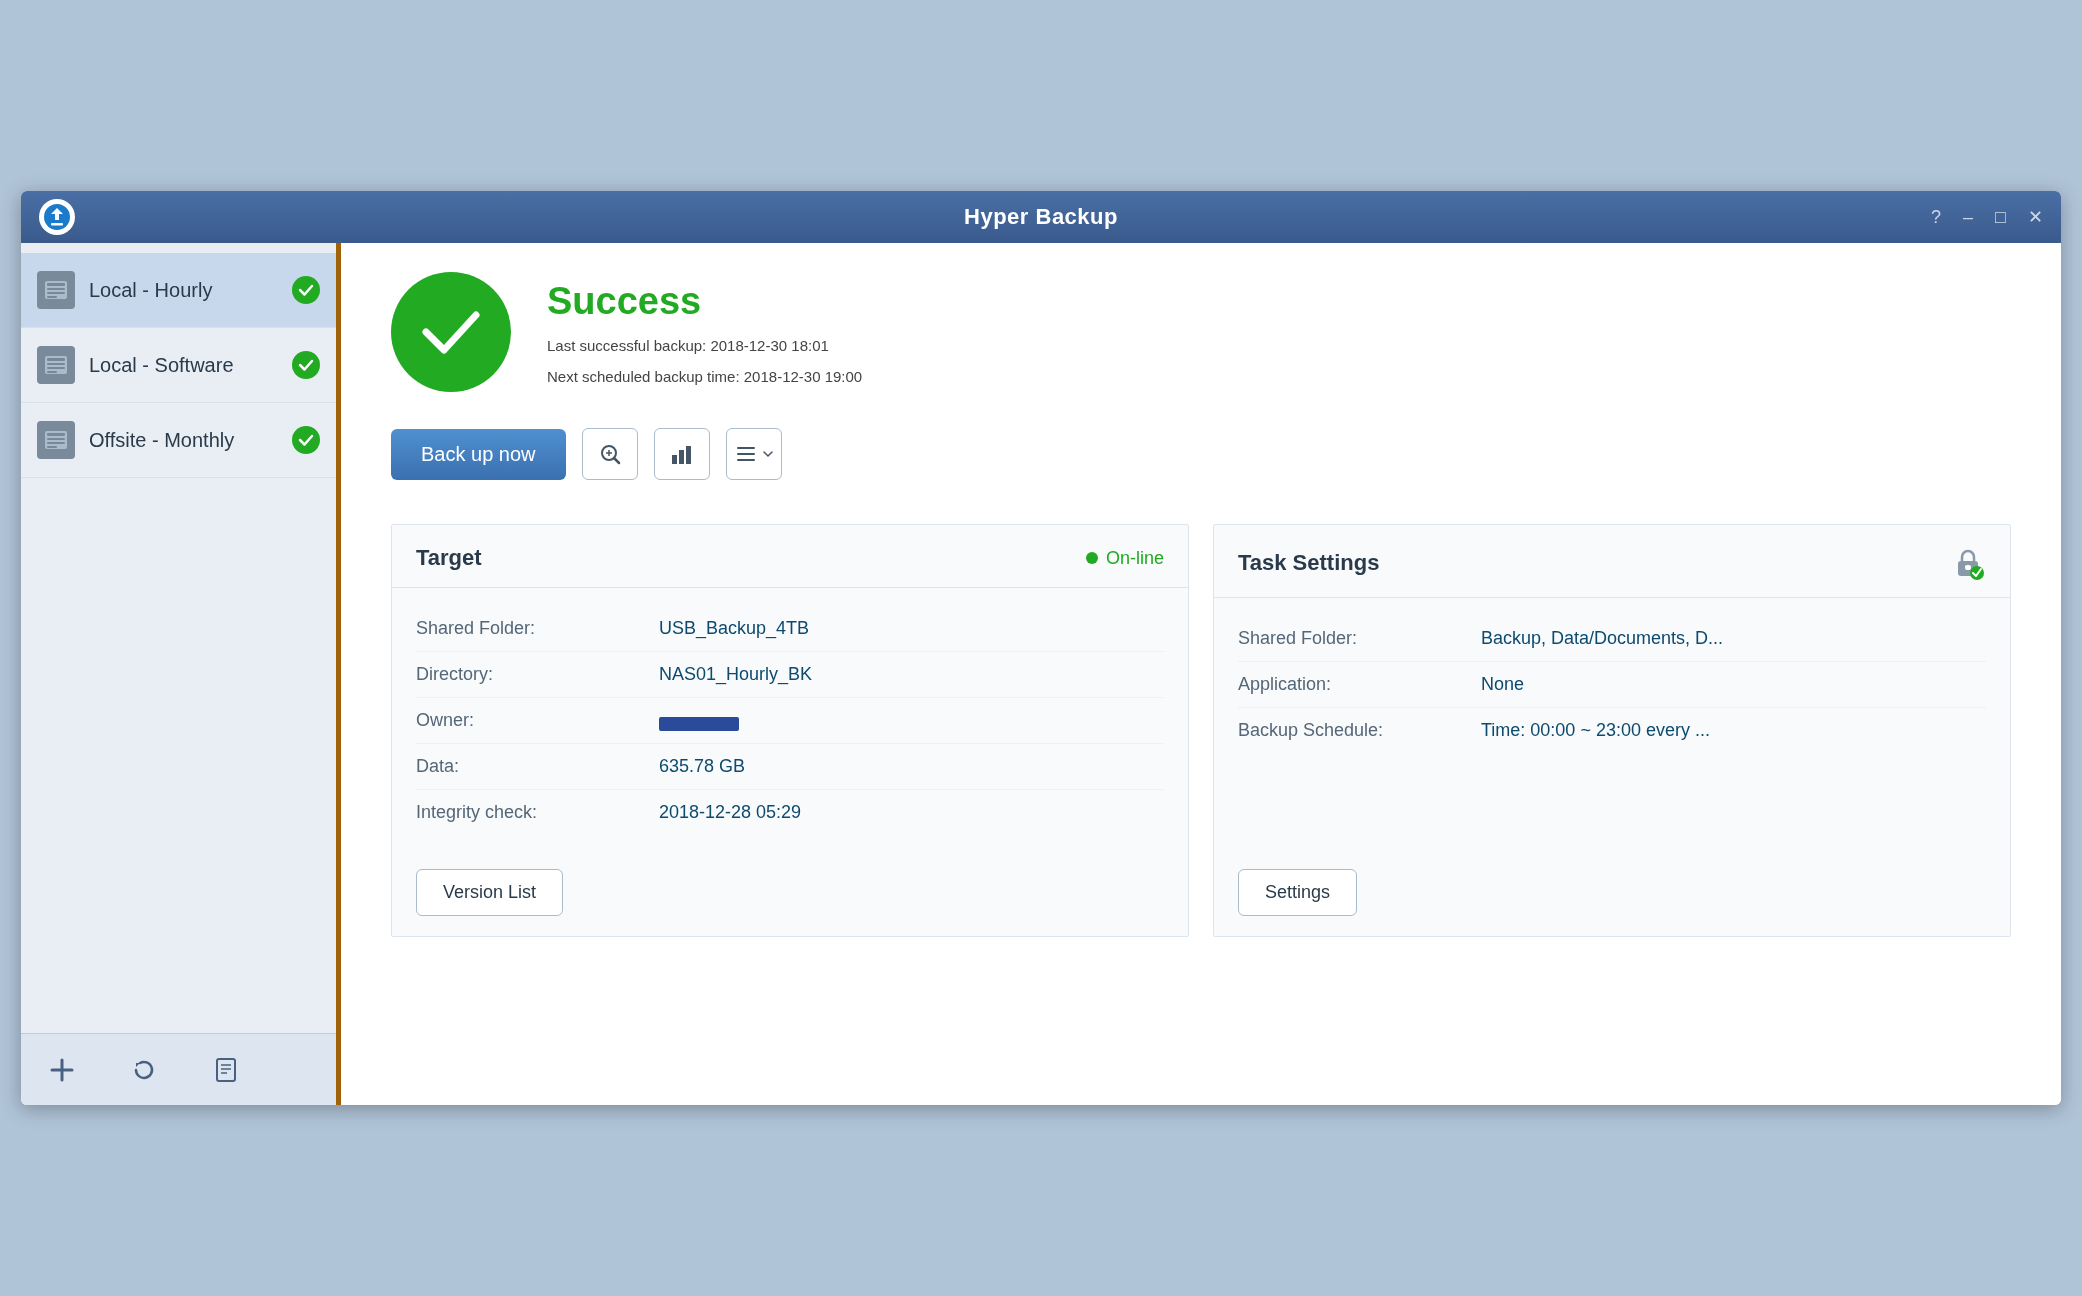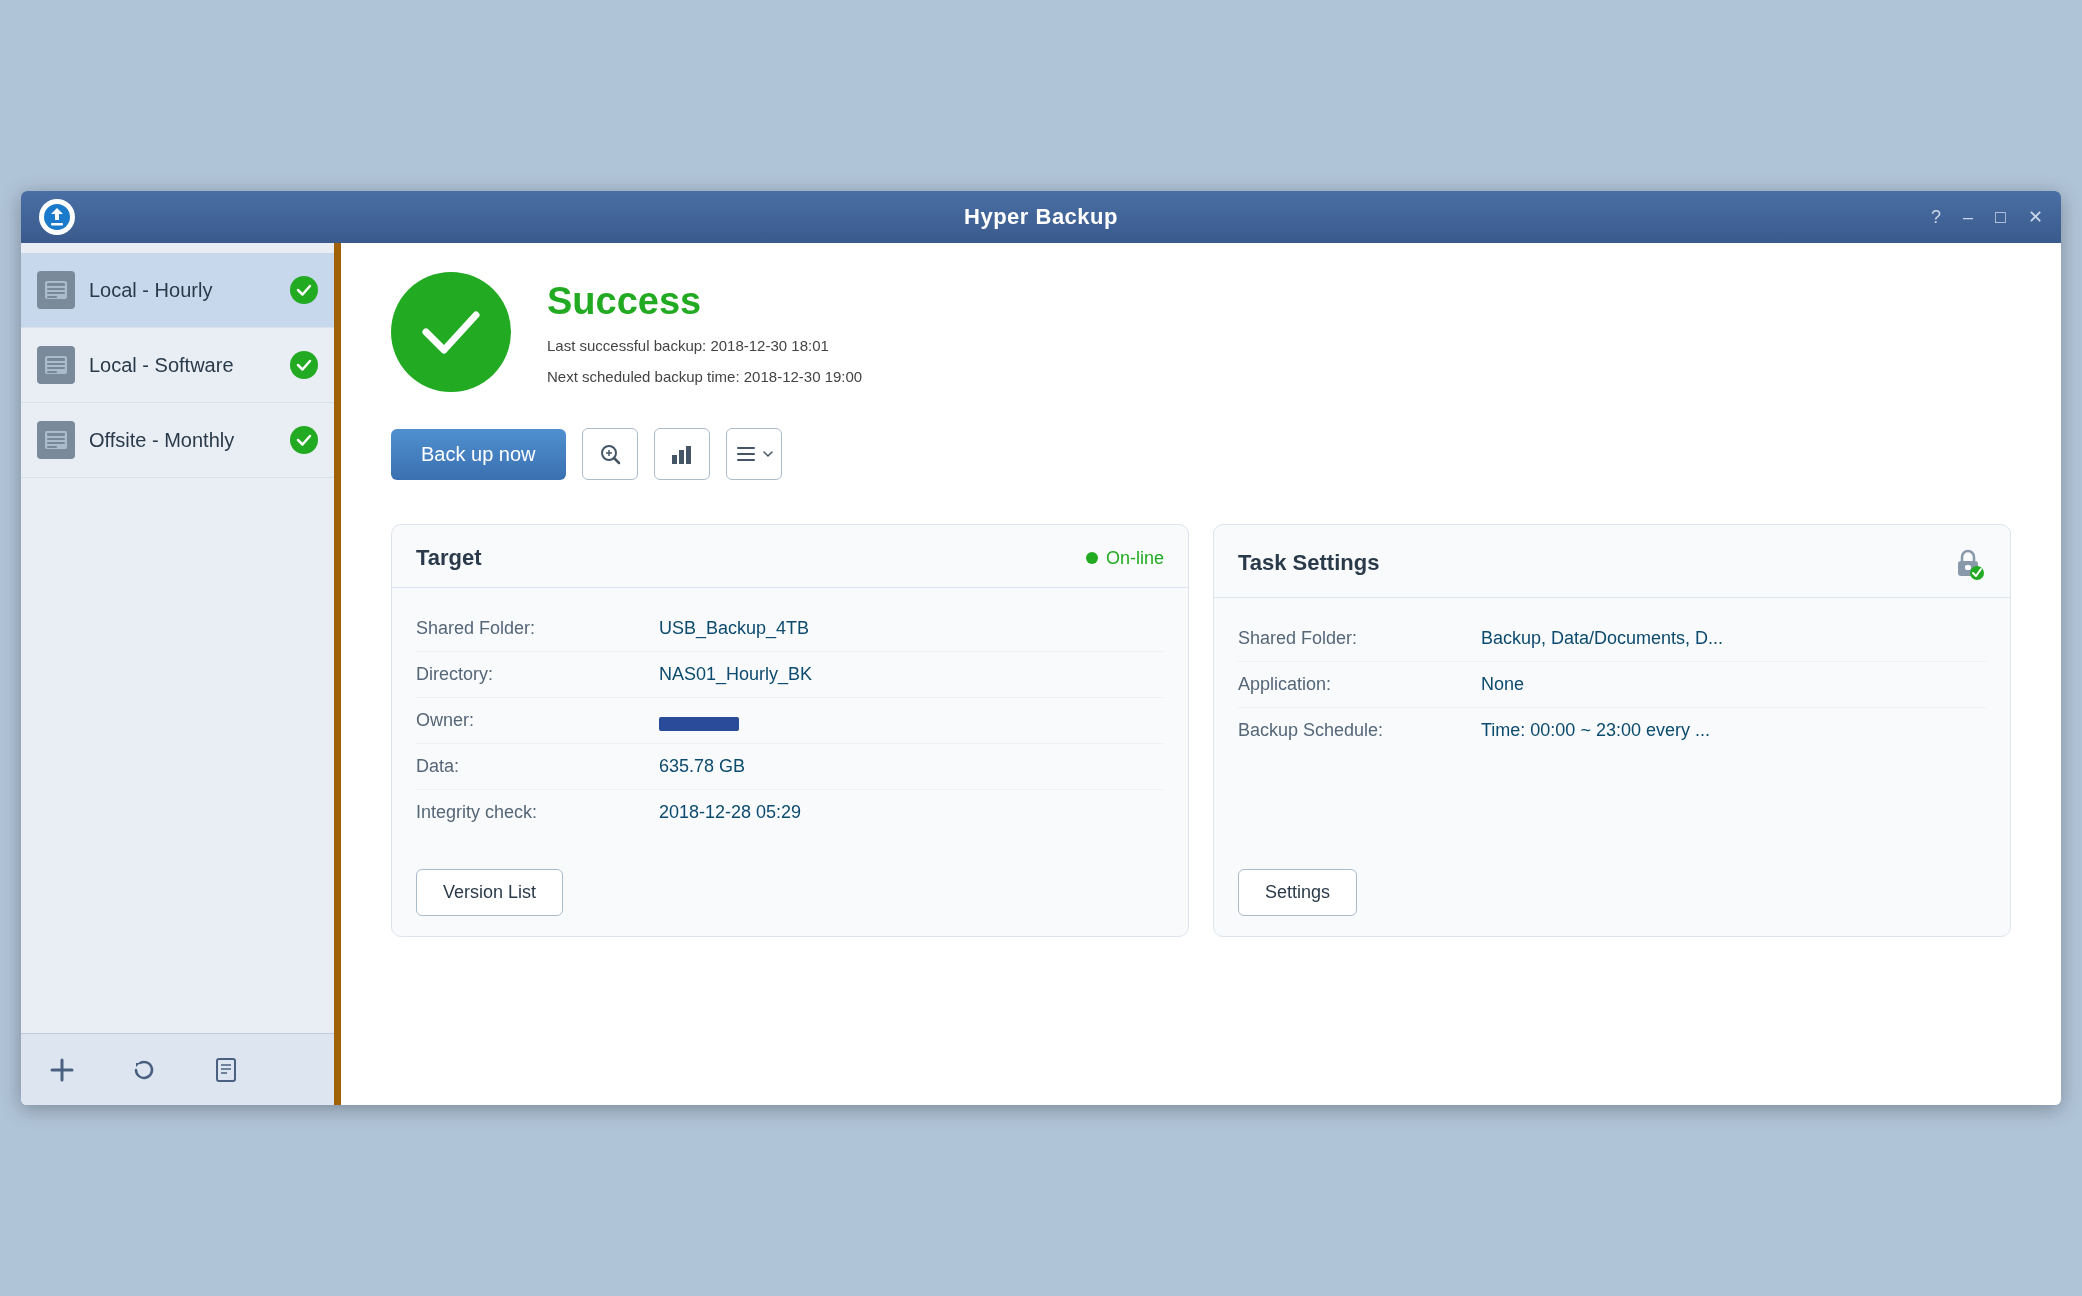--- a/index.html
+++ b/index.html
@@ -61,21 +61,21 @@
       cursor: pointer;
     }
     .main-content {
       display: flex;
       flex: 1;
       overflow: hidden;
     }
     .sidebar {
       width: 320px;
       background: #e8eef4;
-      border-right: 7px solid #a16207;
+      border-right: 5px solid #a16207;
       display: flex;
       flex-direction: column;
       flex-shrink: 0;
     }
     .sidebar-items {
       flex: 1;
       padding: 10px 0;
     }
     .sidebar-item {
       display: flex;
@@ -207,21 +207,21 @@
       color: #445566;
       gap: 2px;
     }
     .info-panels {
       display: flex;
       gap: 24px;
     }
     .info-panel {
       flex: 1;
       border: 1px solid #dde4ee;
-      border-radius: 10px;
+      border-radius: 2px;
       background: #f8fafc;
       padding: 0;
       display: flex;
       flex-direction: column;
     }
     .panel-header {
       padding: 20px 24px 16px;
       border-bottom: 1px solid #dde4ee;
       display: flex;
       align-items: center;

